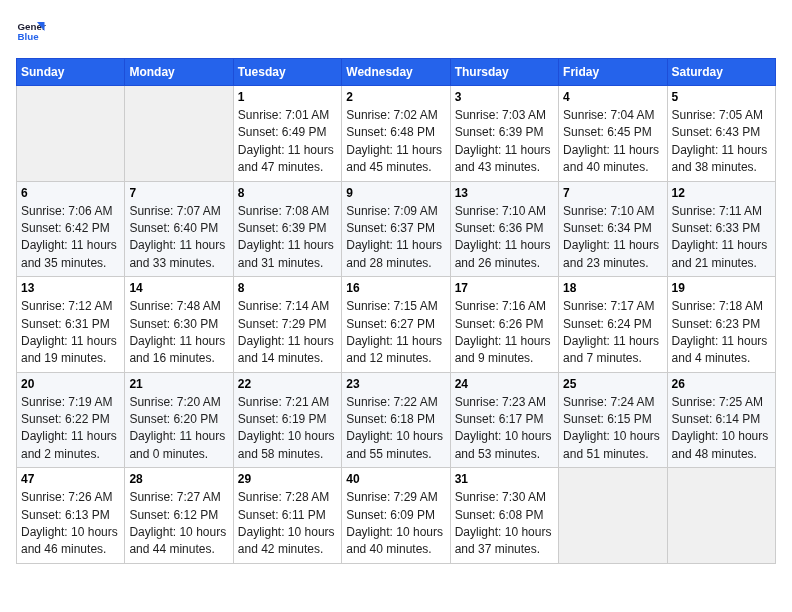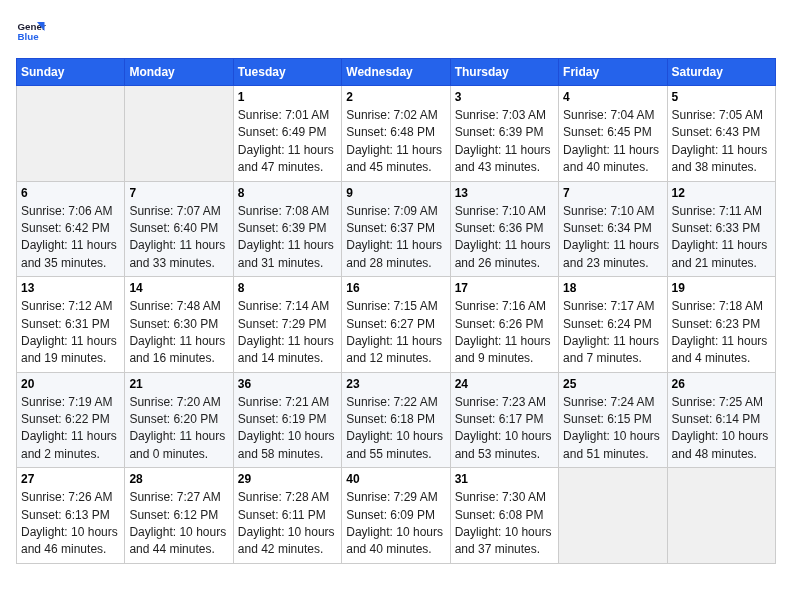--- a/index.html
+++ b/index.html
@@ -240,21 +240,21 @@
 Sunset: 6:22 PM
 Daylight: 11 hours and 2 minutes.</div>
         </td>
         <td>
           <span class="day-num">21</span>
           <div class="cell-info">Sunrise: 7:20 AM
 Sunset: 6:20 PM
 Daylight: 11 hours and 0 minutes.</div>
         </td>
         <td>
-          <span class="day-num">36</span>
+          <span class="day-num">22</span>
           <div class="cell-info">Sunrise: 7:21 AM
 Sunset: 6:19 PM
 Daylight: 10 hours and 58 minutes.</div>
         </td>
         <td>
           <span class="day-num">23</span>
           <div class="cell-info">Sunrise: 7:22 AM
 Sunset: 6:18 PM
 Daylight: 10 hours and 55 minutes.</div>
         </td>
@@ -272,21 +272,21 @@
         </td>
         <td>
           <span class="day-num">26</span>
           <div class="cell-info">Sunrise: 7:25 AM
 Sunset: 6:14 PM
 Daylight: 10 hours and 48 minutes.</div>
         </td>
       </tr>
       <tr>
         <td>
-          <span class="day-num">27</span>
+          <span class="day-num">47</span>
           <div class="cell-info">Sunrise: 7:26 AM
 Sunset: 6:13 PM
 Daylight: 10 hours and 46 minutes.</div>
         </td>
         <td>
           <span class="day-num">28</span>
           <div class="cell-info">Sunrise: 7:27 AM
 Sunset: 6:12 PM
 Daylight: 10 hours and 44 minutes.</div>
         </td>

